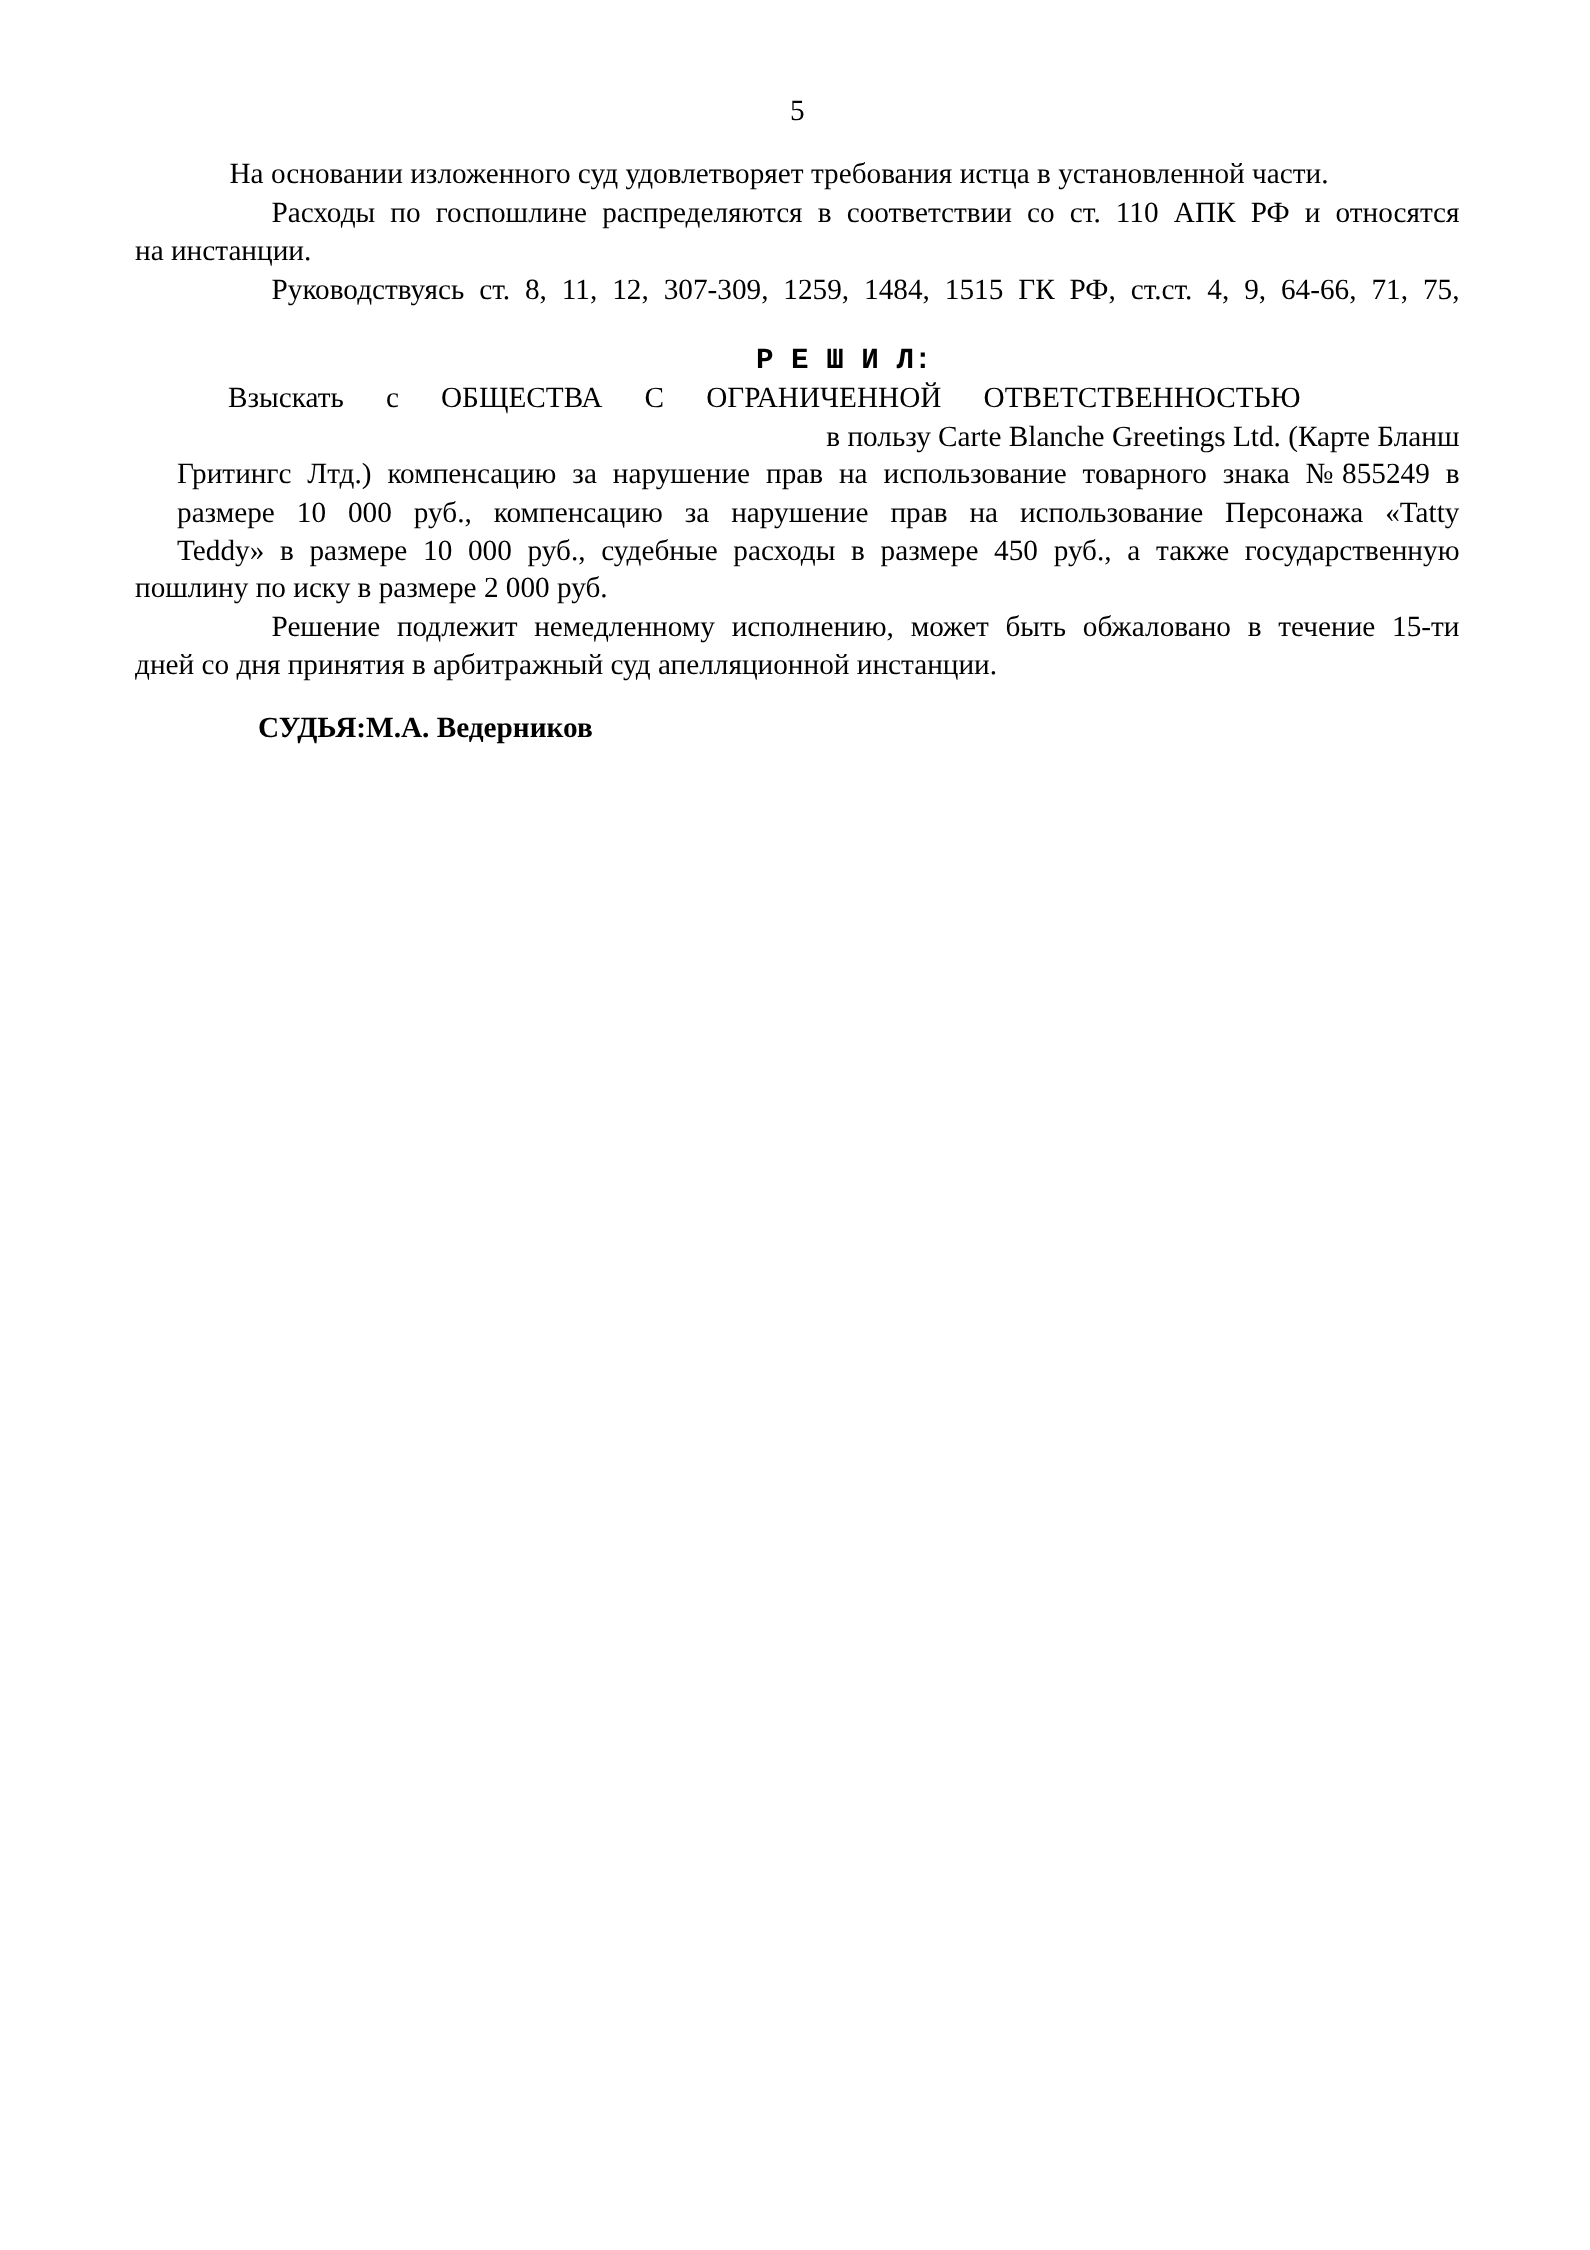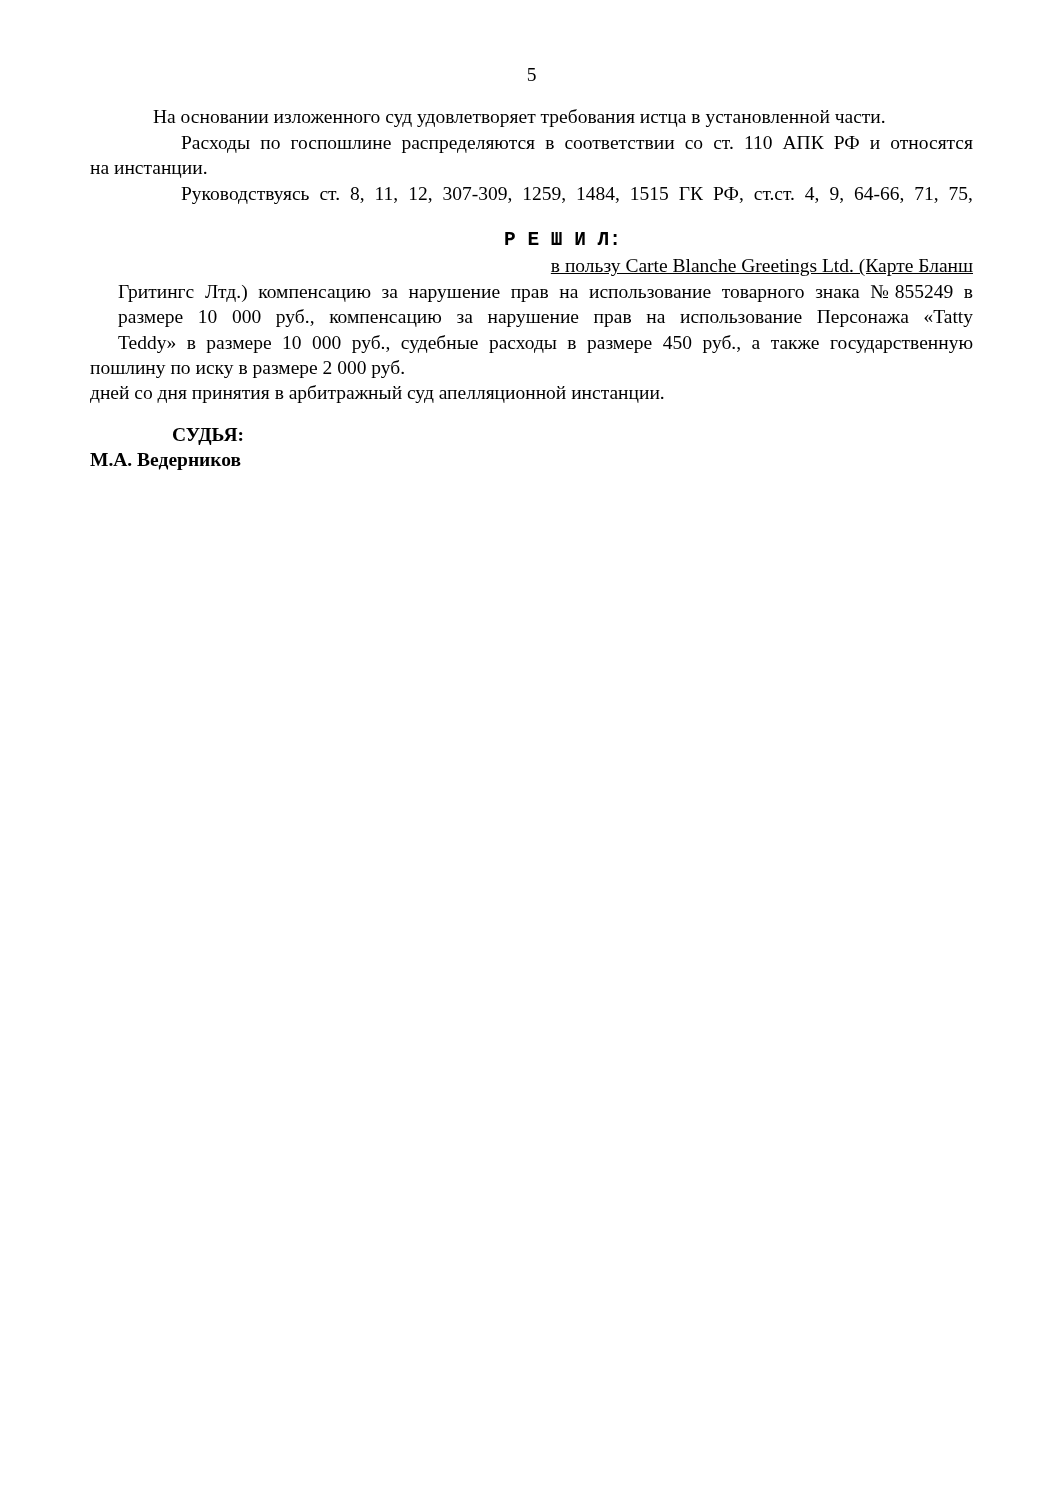--- a/index.html
+++ b/index.html
@@ -36,39 +36,37 @@
     white-space: nowrap;
     margin-left: 28px;
   }
   .line-left {
     text-align: center;
     text-align-last: left;
   }
   .line-right {
     text-align: right;
     text-align-last: right;
-    text-decoration: underline;
   }
   .indent { text-indent: 63px; }
   .heading {
     font-weight: bold;
     text-align: center;
     text-align-last: center;
     padding-left: 62px;
     font-family: Liberation Mono, monospace;
   }
   .ruling-first {
     margin-left: 62px;
     width: 715px;
   }
   .signature-row {
     display: flex;
     justify-content: flex-start;
     font-weight: bold;
-    flex-direction: column;
   }
   .judge-label { margin-left: 82px; }
   .judge-name { margin-right: 80px; }
 </style>
 </head>
 <body>
 
 <div class="page">
 
   <div class="page-number">5</div>
@@ -79,27 +77,29 @@
 
   <div class="line indent">Расходы по госпошлине распределяются в соответствии со ст. 110 АПК РФ и относятся</div>
   <div class="line-left">на инстанции.</div>
 
   <div class="line indent">Руководствуясь ст. 8, 11, 12, 307-309, 1259, 1484, 1515 ГК РФ, ст.ст. 4, 9, 64-66, 71, 75,</div>
 
   <div class="spacer-md"></div>
 
   <div class="heading">Р Е Ш И Л:</div>
 
+  <div class="line ruling-first">Взыскать с ОБЩЕСТВА С ОГРАНИЧЕННОЙ ОТВЕТСТВЕННОСТЬЮ</div>
   <div class="line-right">в пользу Carte Blanche Greetings Ltd. (Карте Бланш</div>
   <div class="line">Гритингс Лтд.) компенсацию за нарушение прав на использование товарного знака №855249 в</div>
   <div class="line">размере 10 000 руб., компенсацию за нарушение прав на использование Персонажа «Tatty</div>
   <div class="line">Teddy» в размере 10 000 руб., судебные расходы в размере 450 руб., а также государственную</div>
   <div class="line-left">пошлину по иску в размере 2 000 руб.</div>
 
 
+  <div class="line indent">Решение подлежит немедленному исполнению, может быть обжаловано в течение 15-ти</div>
   <div class="line-left">дней со дня принятия в арбитражный суд апелляционной инстанции.</div>
 
   <div class="spacer-sig"></div>
 
   <div class="signature-row">
     <span class="judge-label">СУДЬЯ:</span>
     <span class="judge-name">М.А. Ведерников</span>
   </div>
 
 </div>

